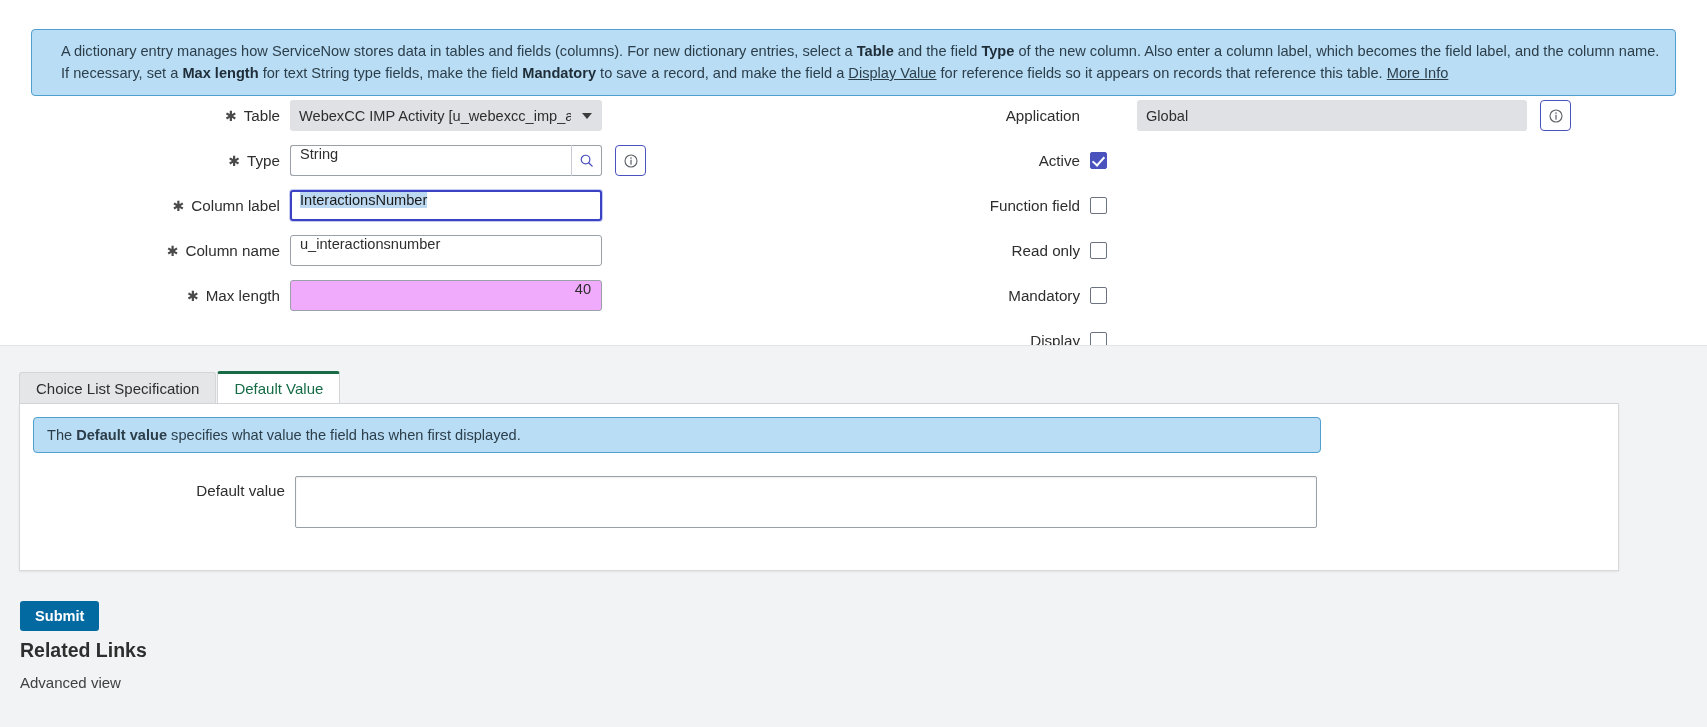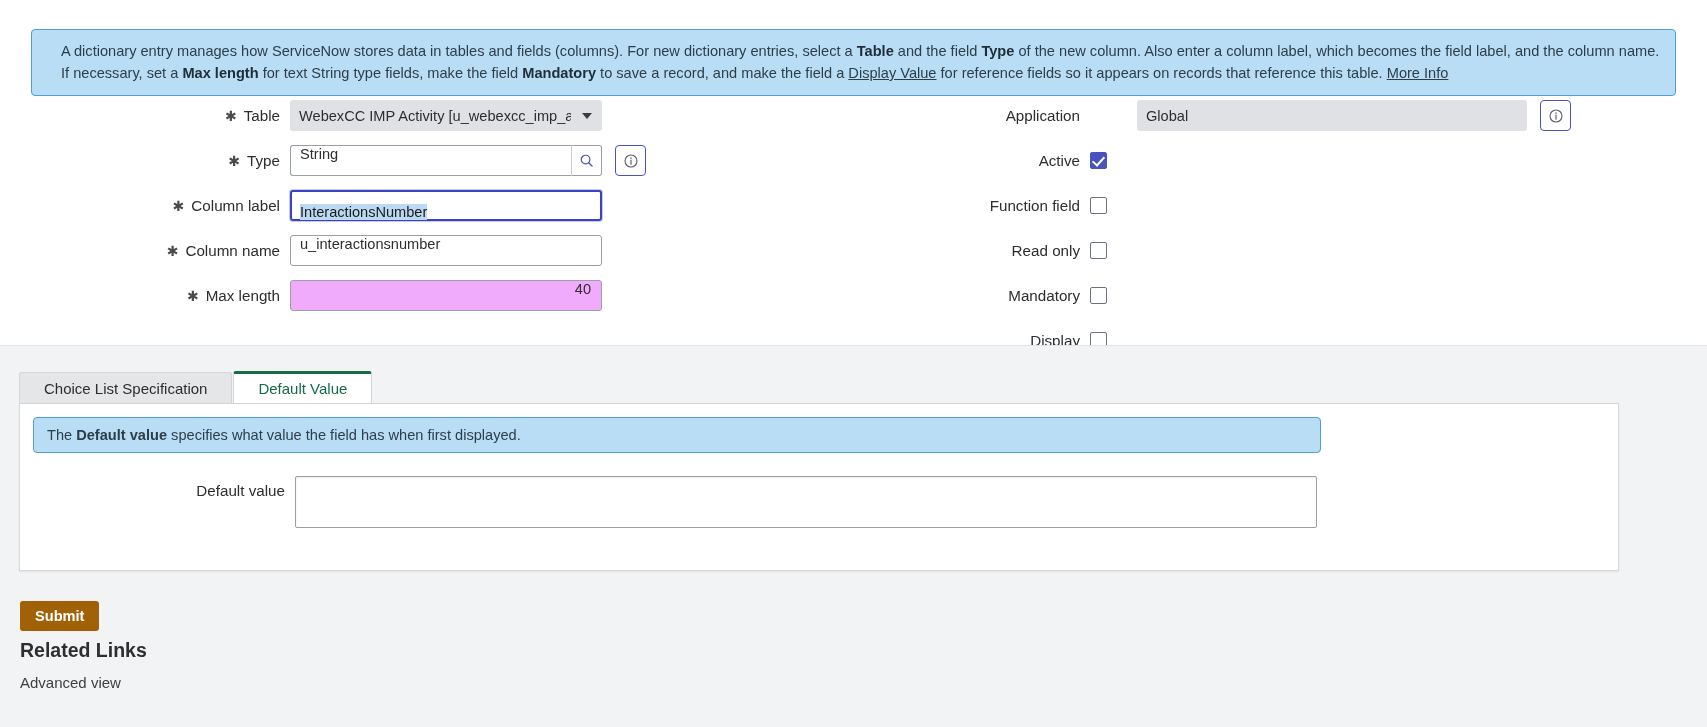--- a/index.html
+++ b/index.html
@@ -105,21 +105,21 @@
     display: flex; align-items: center; justify-content: center;
     margin-left: 13px;
     cursor: pointer;
   }
 
   .input-focus {
     width: 312px;
     border: 2px solid #3b43c4;
     border-radius: 3px;
     box-shadow: 0 0 0 1px #c7cbf0;
-    padding: 12px 8px;
+    padding: 0 8px;
   }
   .sel-text { background: #bcd9f1; color: #1a1a1a; }
 
   .input-plain { width: 312px; }
   .input-readonly {
     width: 312px;
     background: #f0abfc;
     border: 1px solid #9aa0a8;
     justify-content: flex-end;
     padding-right: 10px;
@@ -168,21 +168,21 @@
   }
   .tabs {
     position: absolute; left: 19px; top: 27px;
     display: flex; align-items: flex-end;
     height: 31px;
     width: 1600px;
     border-bottom: 1px solid #d3d5d8;
   }
   .tab {
     height: 31px;
-    padding: 0 24px;
+    padding: 0 16px;
     display: flex; align-items: center;
     font-size: 15px;
     background: #e4e6e7;
     border: 1px solid #d3d5d8;
     border-bottom: none;
     border-top-left-radius: 3px; border-top-right-radius: 3px;
     color: #2e2e2e;
     cursor: pointer;
     margin-right: 1px;
   }
@@ -228,21 +228,21 @@
   .textarea {
     width: 1022px; height: 52px;
     background: #fff;
     border: 1px solid #9aa0a8;
     border-radius: 2px;
     box-shadow: inset 0 1px 2px rgba(0,0,0,.08);
   }
 
   .submit {
     position: absolute; left: 20px; top: 255px;
-    background: #a16207;
+    background: #0369a1;
     color: #fff;
     border: none; border-radius: 3px;
     height: 30px; padding: 0 15px;
     font-size: 14.6px; font-weight: 700;
     font-family: "Liberation Sans", sans-serif;
     cursor: pointer;
   }
   .rel-title {
     position: absolute; left: 20px; top: 293px;
     font-size: 19.5px; font-weight: 700; color: #2e2e2e;

